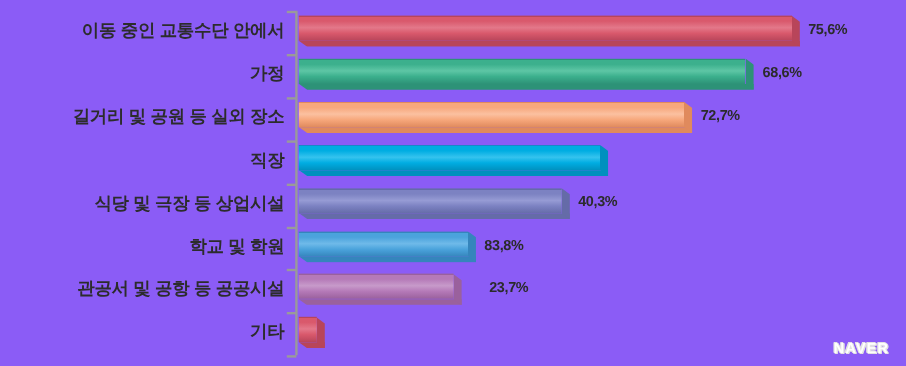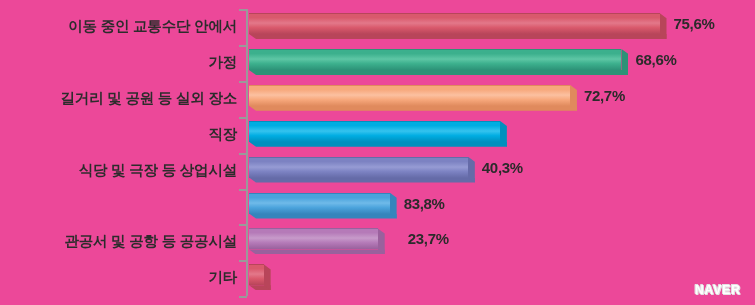--- a/index.html
+++ b/index.html
@@ -4,21 +4,21 @@
 <style>
   html, body {
     margin: 0;
     padding: 0;
     background: #ffffff;
   }
   #chart-root {
     position: relative;
     width: 755px;
     height: 305px;
-    background: #ec4899;
+    background: #8b5cf6;
     overflow: hidden;
     font-family: "Liberation Sans", "DejaVu Sans", sans-serif;
   }
 
   
   #plot {
     position: absolute;
     left: 0;
     top: 0;
     width: 755px;
@@ -94,21 +94,21 @@
     clip-path: polygon(0 0, 100% 0, 100% 100%, 7px 100%);
     transform: translateX(0);
   }
 
   .value-label {
     position: absolute;
     top: 0;
     height: 30px;
     line-height: 30px;
     white-space: nowrap;
-    font-size: 15px;
+    font-size: 12px;
     font-weight: bold;
     color: #2b2b2b;
     letter-spacing: -0.3px;
   }
 
   
   #watermark {
     position: absolute;
     right: 14px;
     bottom: 8px;
@@ -180,20 +180,21 @@
         <div class="row" style="top: 152.6px;">
           <div class="cat-label">식당 및 극장 등 상업시설</div>
           <div class="bar-wrap" style="width: 218.829px;">
             <div class="bar-bottom" style="width: 225.829px; background: rgb(101, 107, 168);"></div>
             <div class="bar-side" style="left: 218.829px; background: rgb(101, 107, 168);"></div>
             <div class="bar-face" style="background: linear-gradient(rgb(101, 107, 168) 0px, rgb(101, 107, 168) 1px, rgb(124, 130, 194) 1px, rgb(124, 130, 194) 22%, rgb(150, 155, 212) 48%, rgb(124, 130, 194) 70%, rgb(101, 107, 168) 100%);"></div>
           </div>
           <div class="value-label" style="left: 481.829px;">40,3%</div>
         </div>
         <div class="row" style="top: 188.5px;">
+          <div class="cat-label">학교 및 학원</div>
           <div class="bar-wrap" style="width: 140.637px;">
             <div class="bar-bottom" style="width: 147.637px; background: rgb(53, 133, 188);"></div>
             <div class="bar-side" style="left: 140.637px; background: rgb(53, 133, 188);"></div>
             <div class="bar-face" style="background: linear-gradient(rgb(53, 133, 188) 0px, rgb(53, 133, 188) 1px, rgb(75, 163, 220) 1px, rgb(75, 163, 220) 22%, rgb(111, 186, 233) 48%, rgb(75, 163, 220) 70%, rgb(53, 133, 188) 100%);"></div>
           </div>
           <div class="value-label" style="left: 403.637px;">83,8%</div>
         </div>
         <div class="row" style="top: 224.4px;">
           <div class="cat-label">관공서 및 공항 등 공공시설</div>
           <div class="bar-wrap" style="width: 128.691px;">

